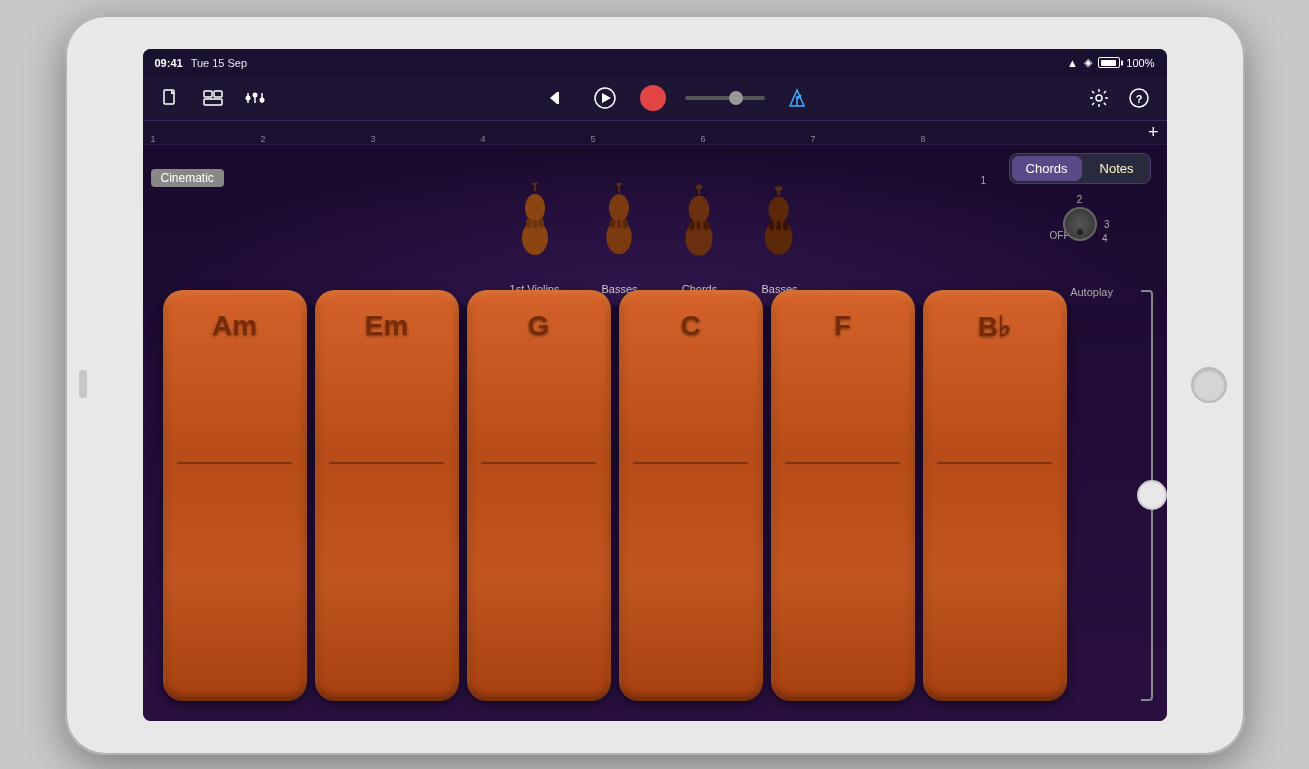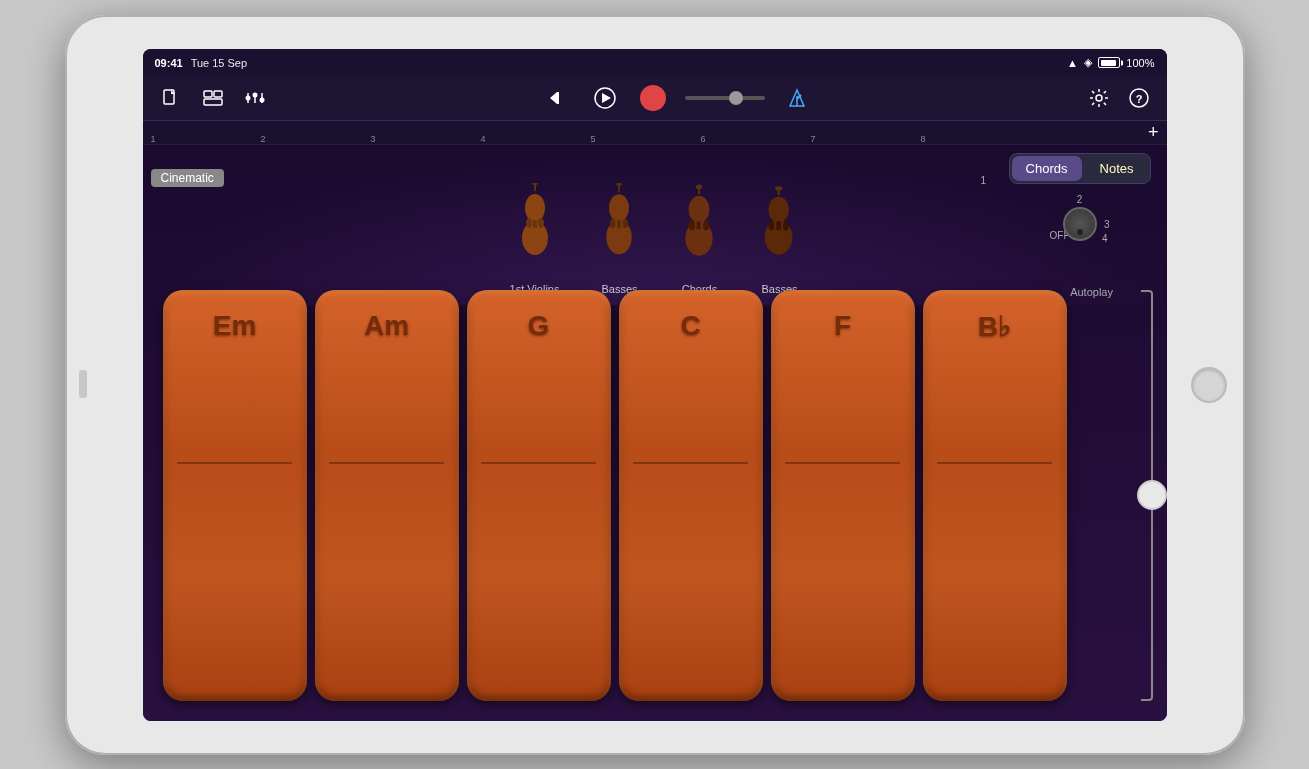--- a/index.html
+++ b/index.html
@@ -624,24 +624,24 @@
               <div class="knob-dot"></div>
             </div>
           </div>
           <div style="position:absolute;left:-28px;top:22px;font-size:10px;color:#aaa;">1</div>
           <span class="autoplay-text" style="margin-top:30px;margin-left:24px;">Autoplay</span>
         </div>
       </div>
 
       <div class="chord-pads">
         <div class="chord-pad">
+          <span class="chord-name">Am</span>
+        </div>
+        <div class="chord-pad">
           <span class="chord-name">Em</span>
-        </div>
-        <div class="chord-pad">
-          <span class="chord-name">Am</span>
         </div>
         <div class="chord-pad">
           <span class="chord-name">G</span>
         </div>
         <div class="chord-pad">
           <span class="chord-name">C</span>
         </div>
         <div class="chord-pad">
           <span class="chord-name">F</span>
         </div>

